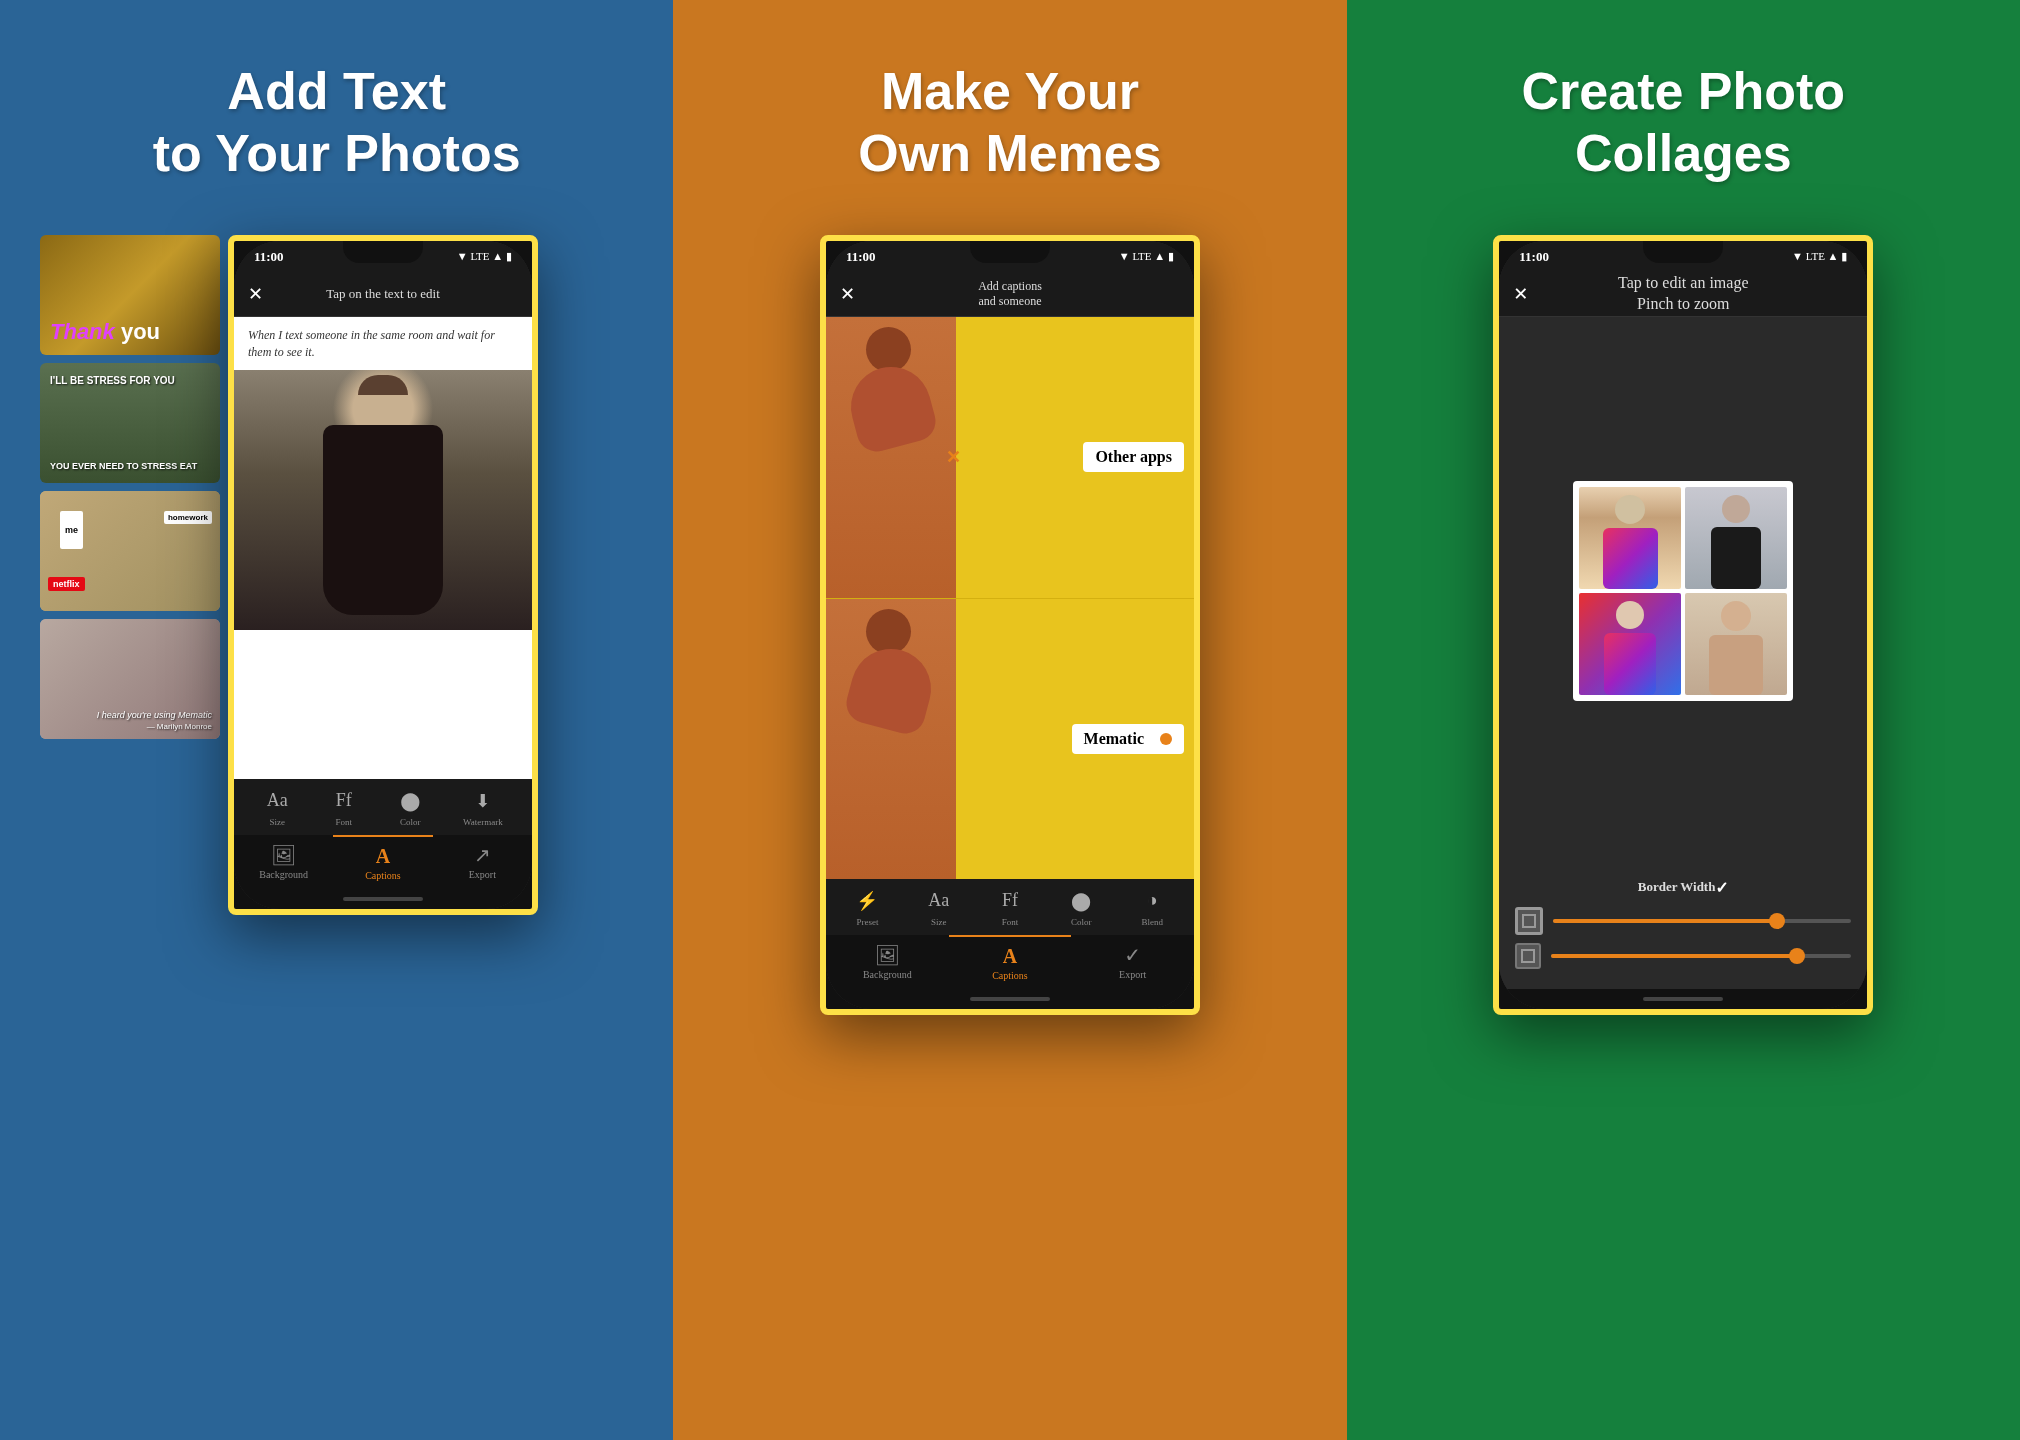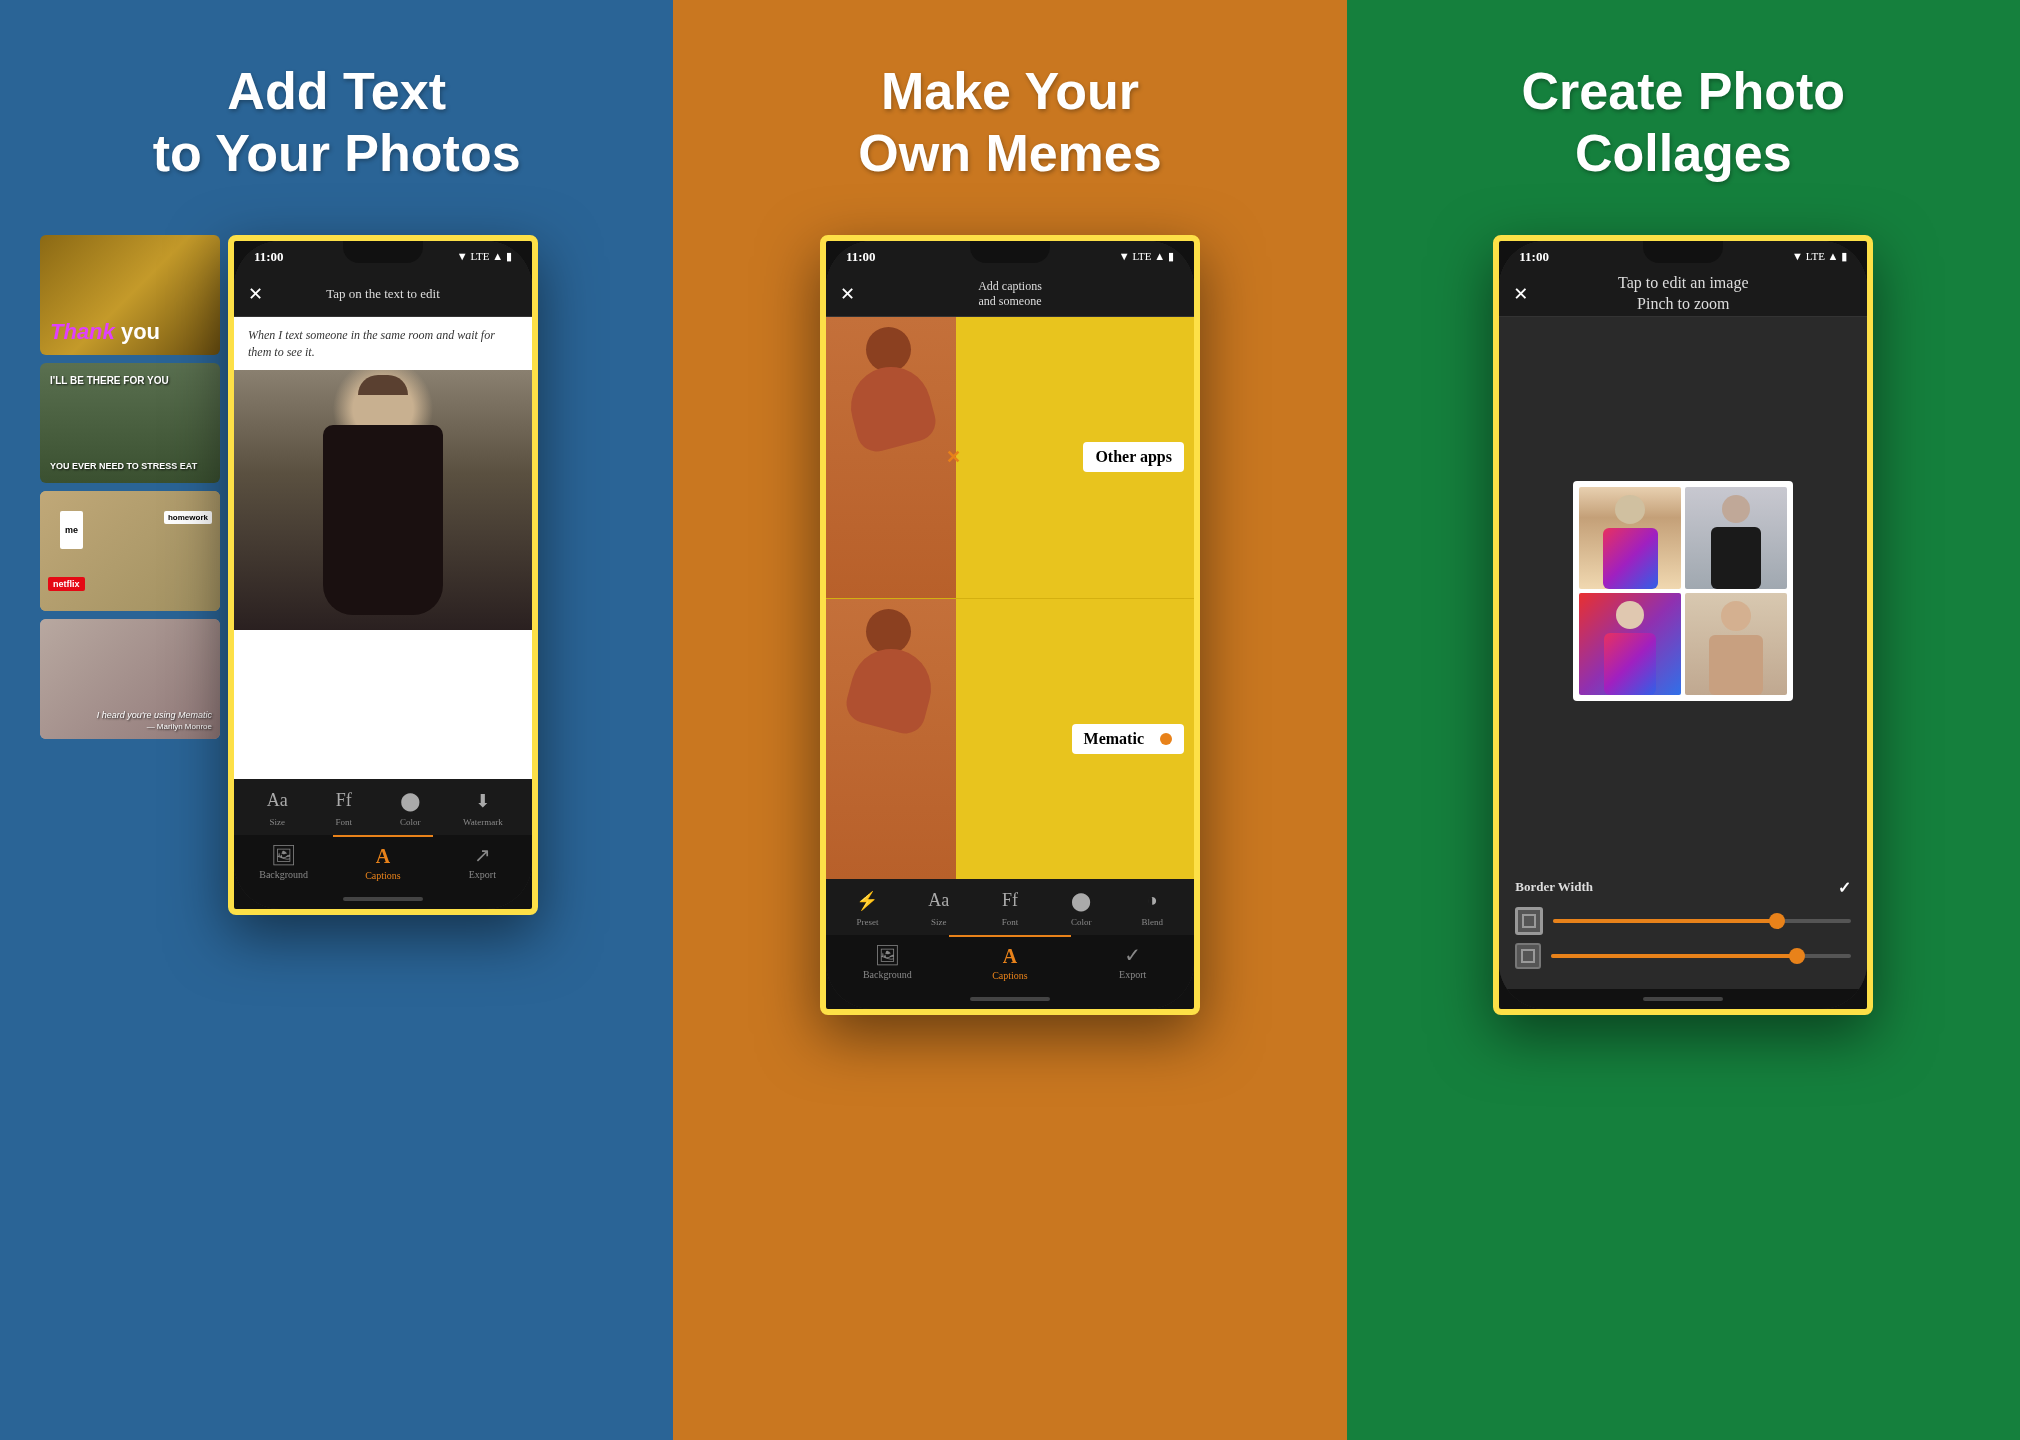--- a/index.html
+++ b/index.html
@@ -413,21 +413,21 @@
       padding: 12px 16px;
       background: #2a2a2a;
       flex-shrink: 0;
     }
     .border-label {
       color: #ddd;
       font-size: 13px;
       font-weight: 600;
       margin-bottom: 10px;
       display: flex;
-      justify-content: space-between;
+      justify-content: center;
       align-items: center;
     }
     .border-check { color: #fff; font-size: 16px; }
     .border-slider-row {
       display: flex;
       align-items: center;
       gap: 10px;
       margin-bottom: 8px;
     }
     .border-icon {
@@ -589,21 +589,21 @@
       <div class="thumb thumb-1">
         <div style="width:100%;height:100%;background:linear-gradient(135deg,#8b6914,#c49a2a,#6b4f10);"></div>
         <div class="thumb-1-text">
           <span class="thank">Thank</span>
           <span class="you"> you</span>
         </div>
       </div>
 
       <div class="thumb thumb-2">
         <div style="width:100%;height:100%;background:linear-gradient(180deg,#5a7050,#3a5030);"></div>
-        <div class="thumb-2-text thumb-2-line1">I'LL BE THERE FOR YOU</div>
+        <div class="thumb-2-text thumb-2-line1">I'LL BE STRESS FOR YOU</div>
         <div class="thumb-2-text thumb-2-line2" style="position:absolute;bottom:6px;left:4px;font-size:9px;font-weight:800;color:#fff;text-shadow:1px 1px 2px rgba(0,0,0,0.8);">YOU EVER NEED TO STRESS EAT</div>
       </div>
 
       <div class="thumb thumb-3">
         <div style="width:100%;height:100%;background:linear-gradient(135deg,#c0a878,#a09060);position:relative;">
           <span class="thumb-3-label-me">me</span>
           <span class="thumb-3-label-netflix">netflix</span>
           <span class="thumb-3-label-hw">homework</span>
         </div>
       </div>

